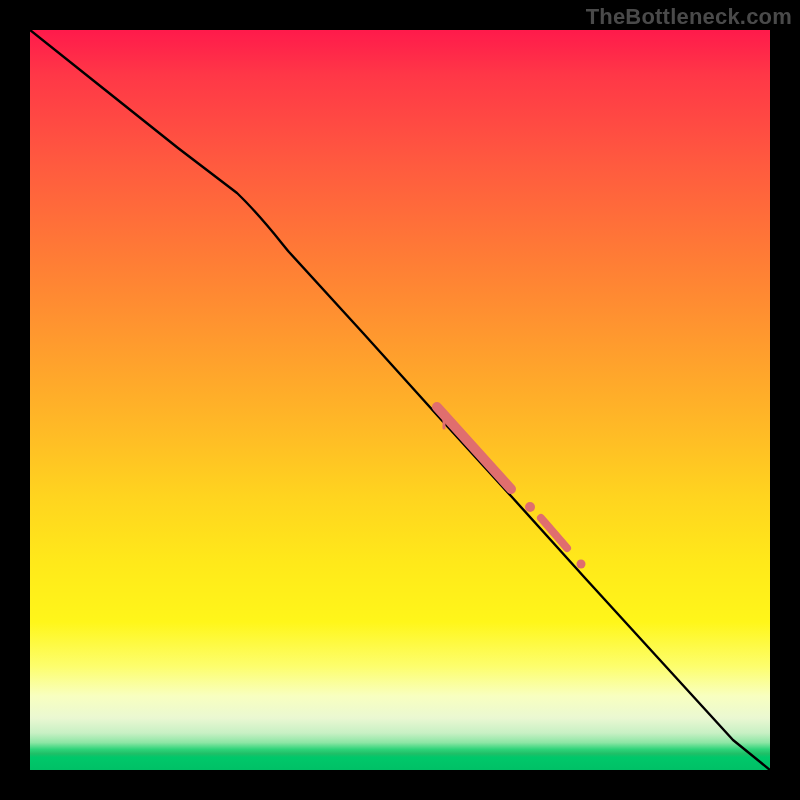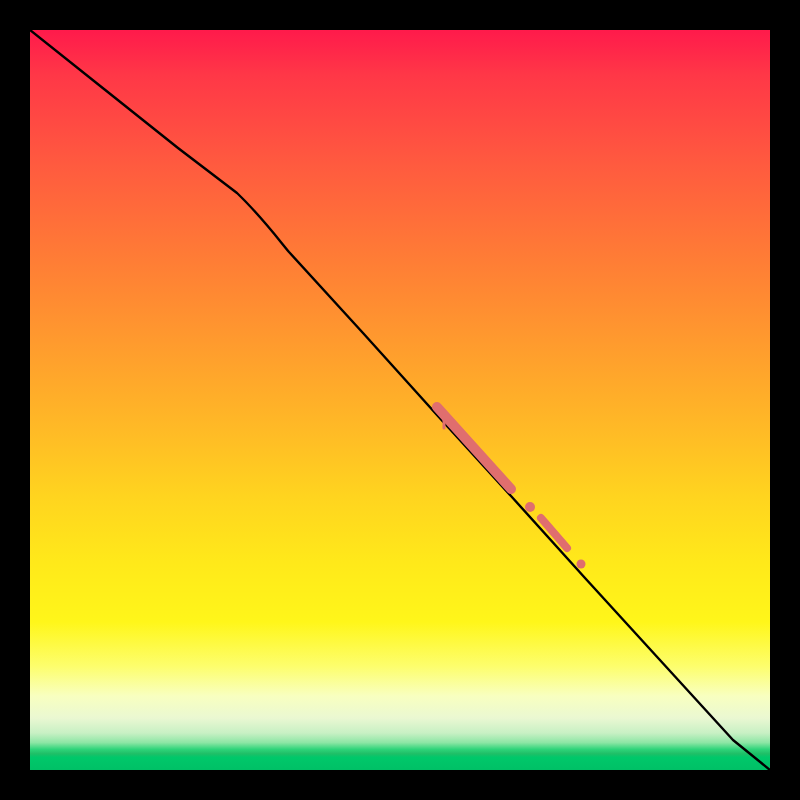--- a/index.html
+++ b/index.html
@@ -97,14 +97,15 @@
 
       <line x1="511" y1="488" x2="537" y2="518" stroke="#e06e6e" stroke-width="8" stroke-linecap="round"></line>
 
       <circle cx="551" cy="534" r="4.5" fill="#e06e6e"></circle>
 
       <line x1="414" y1="385" x2="414" y2="398" stroke="#e06e6e" stroke-width="3" stroke-linecap="round"></line>
     </svg>
 
   </div>
 
+  <div class="watermark">TheBottleneck.com</div>
 
 </div>
 
 </body></html>

